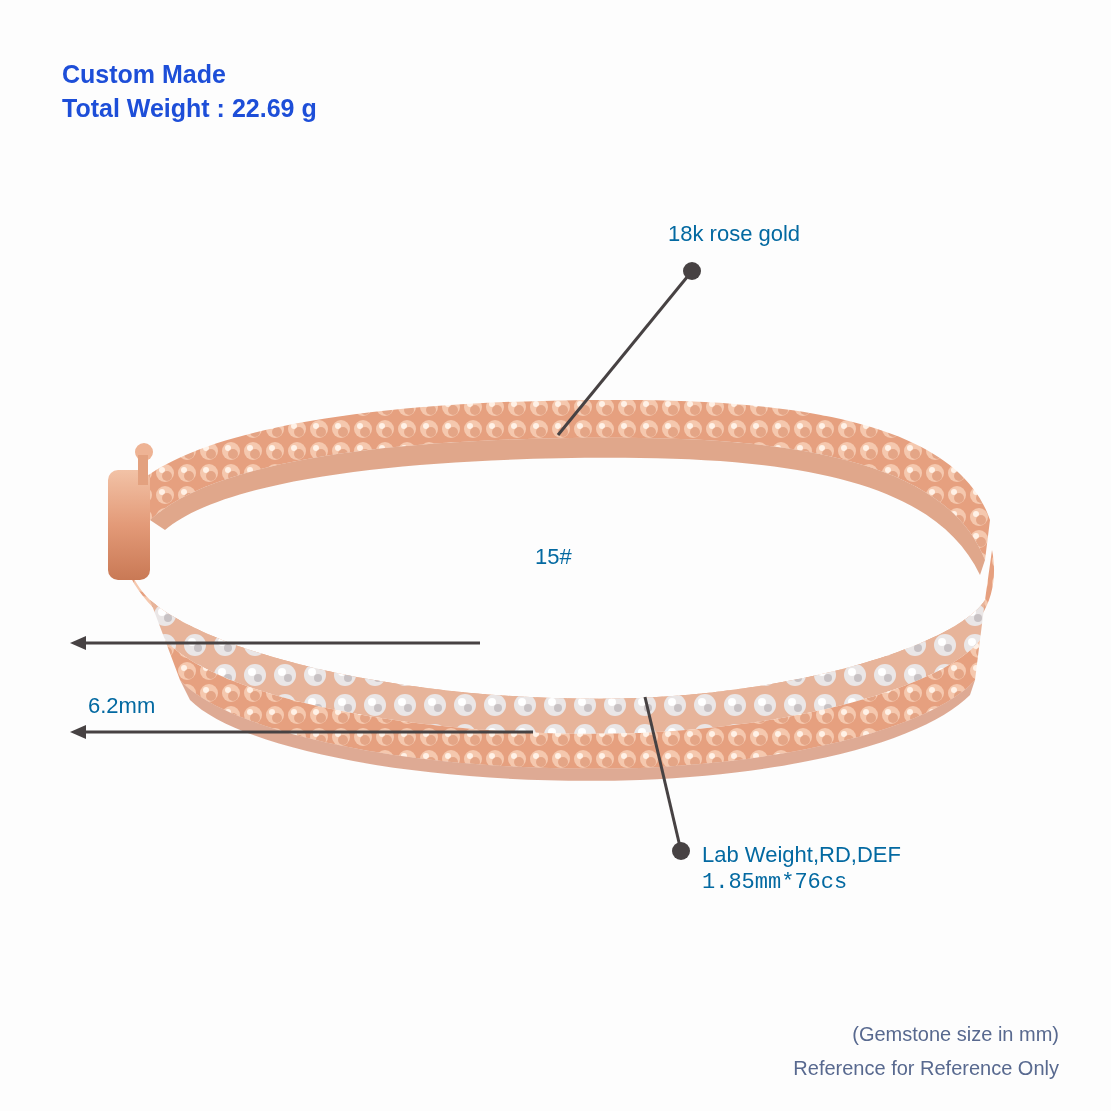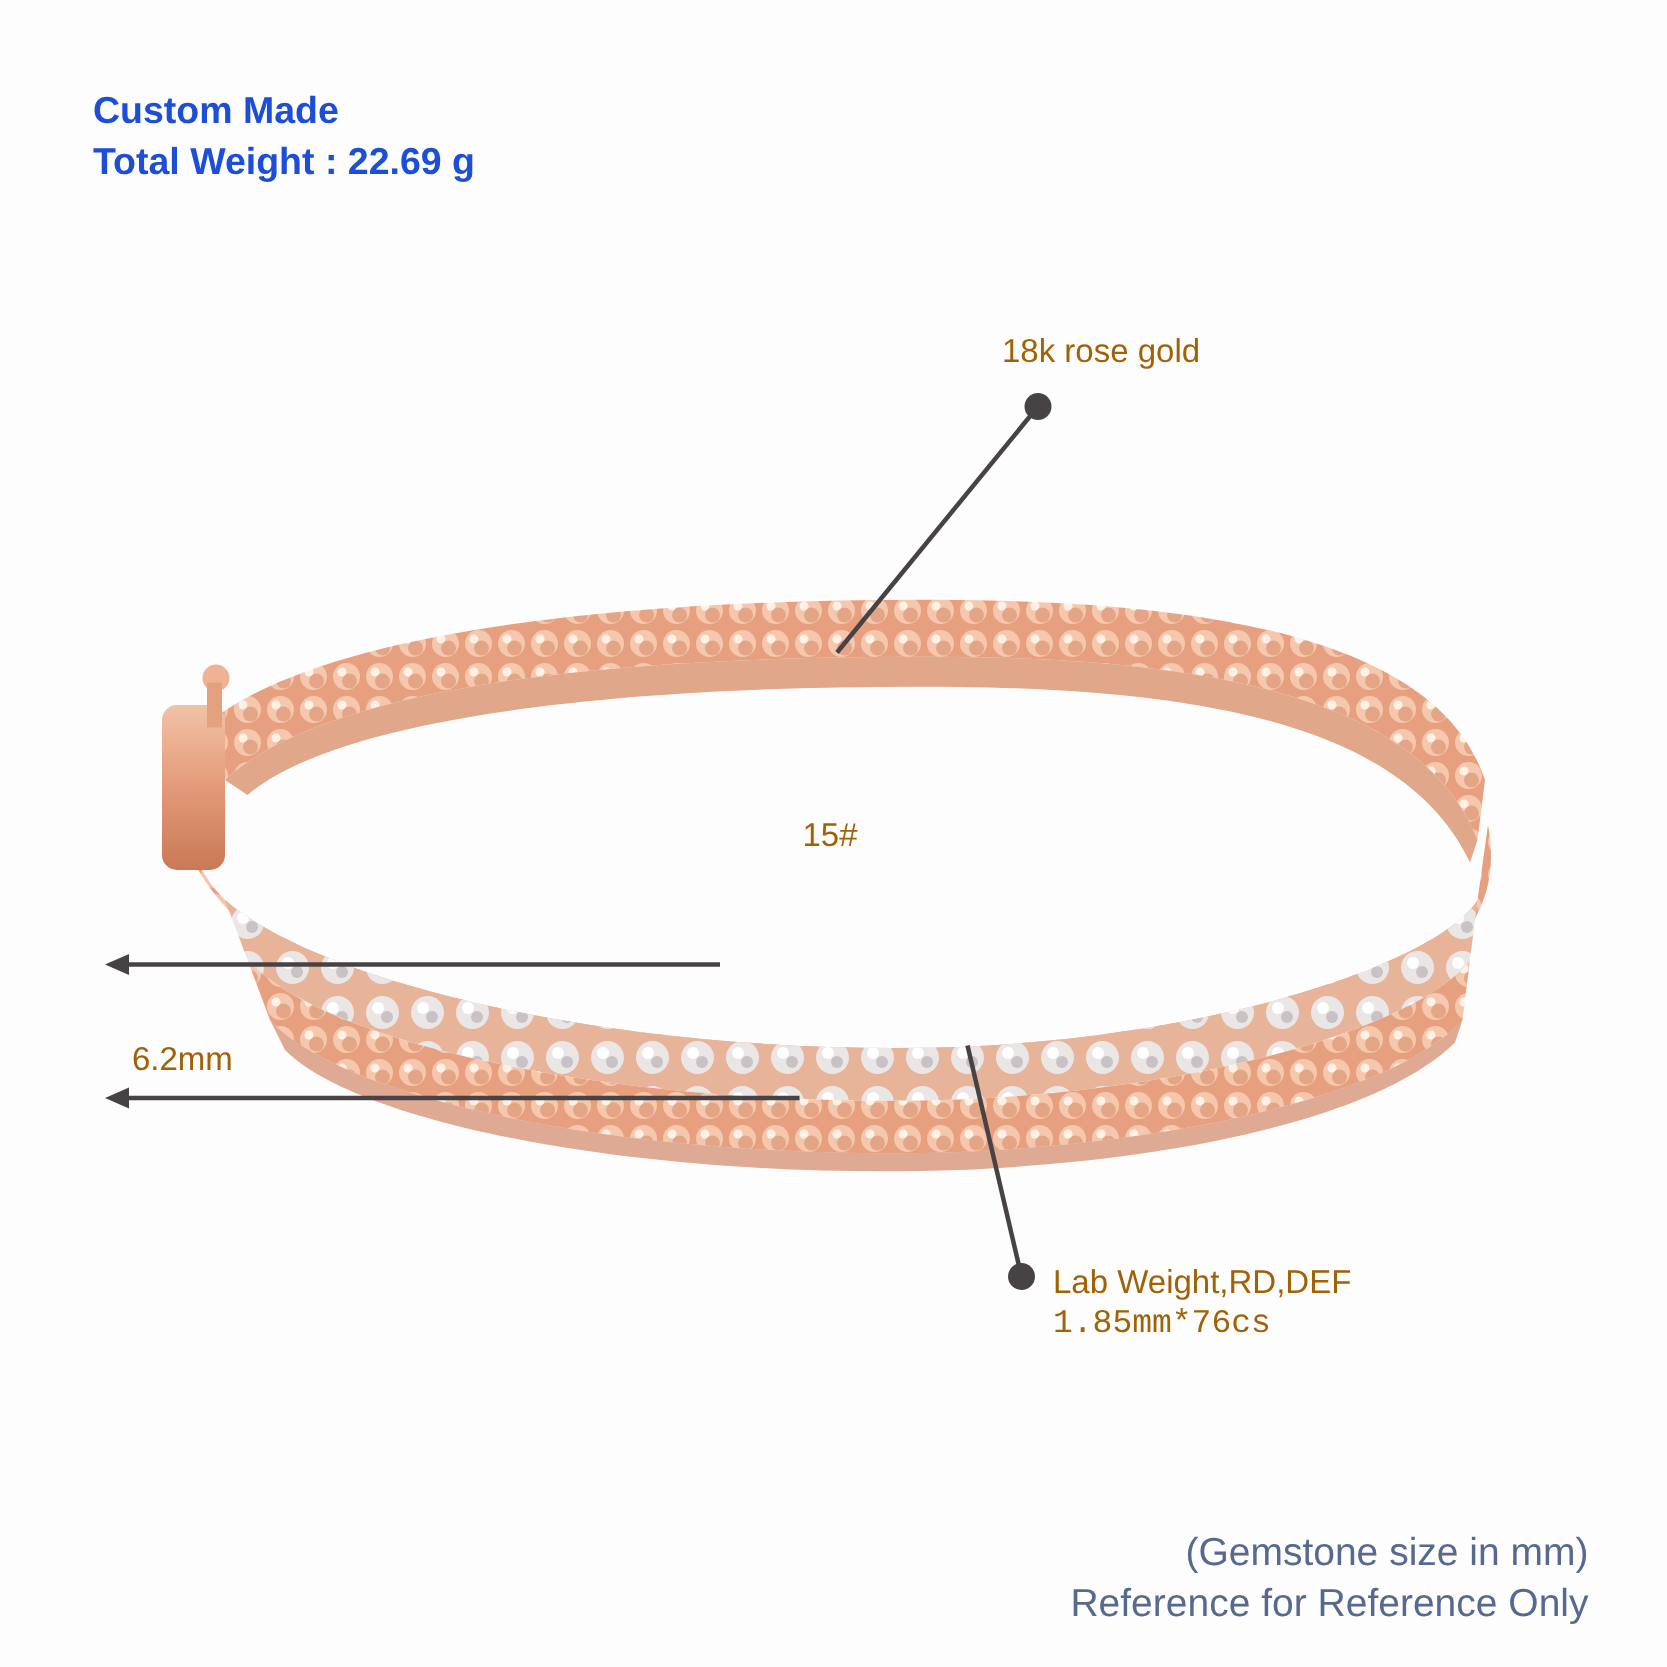--- a/index.html
+++ b/index.html
@@ -1,21 +1,21 @@
 <!DOCTYPE html>
 <html><head>
 <meta charset="utf-8">
 <style>
   html, body { margin:0; padding:0; }
   body { width:1111px; height:1111px; background:#fdfdfd; position:relative; overflow:hidden; font-family:"Liberation Sans", sans-serif; }
   .title { position:absolute; left:62px; color:#1d4ed8; font-weight:bold; font-size:25px; line-height:34px; }
   .title.l1 { top:57px; }
   .title.l2 { top:91px; }
-  .label { position:absolute; color:#a16207; font-size:22px; line-height:28px; white-space:nowrap; }
-  .footer { position:absolute; right:52px; text-align:right; color:#58698f; font-size:26px; line-height:32px; }
+  .label { position:absolute; color:#0369a1; font-size:22px; line-height:28px; white-space:nowrap; }
+  .footer { position:absolute; right:52px; text-align:right; color:#58698f; font-size:20px; line-height:32px; }
   svg.scene { position:absolute; left:0; top:0; }
 </style>
 </head>
 <body>
 
 <div class="title l1">Custom Made</div>
 <div class="title l2">Total Weight : 22.69 g</div>
 
 <svg class="scene" width="1111" height="1111" viewBox="0 0 1111 1111">
   <defs>

